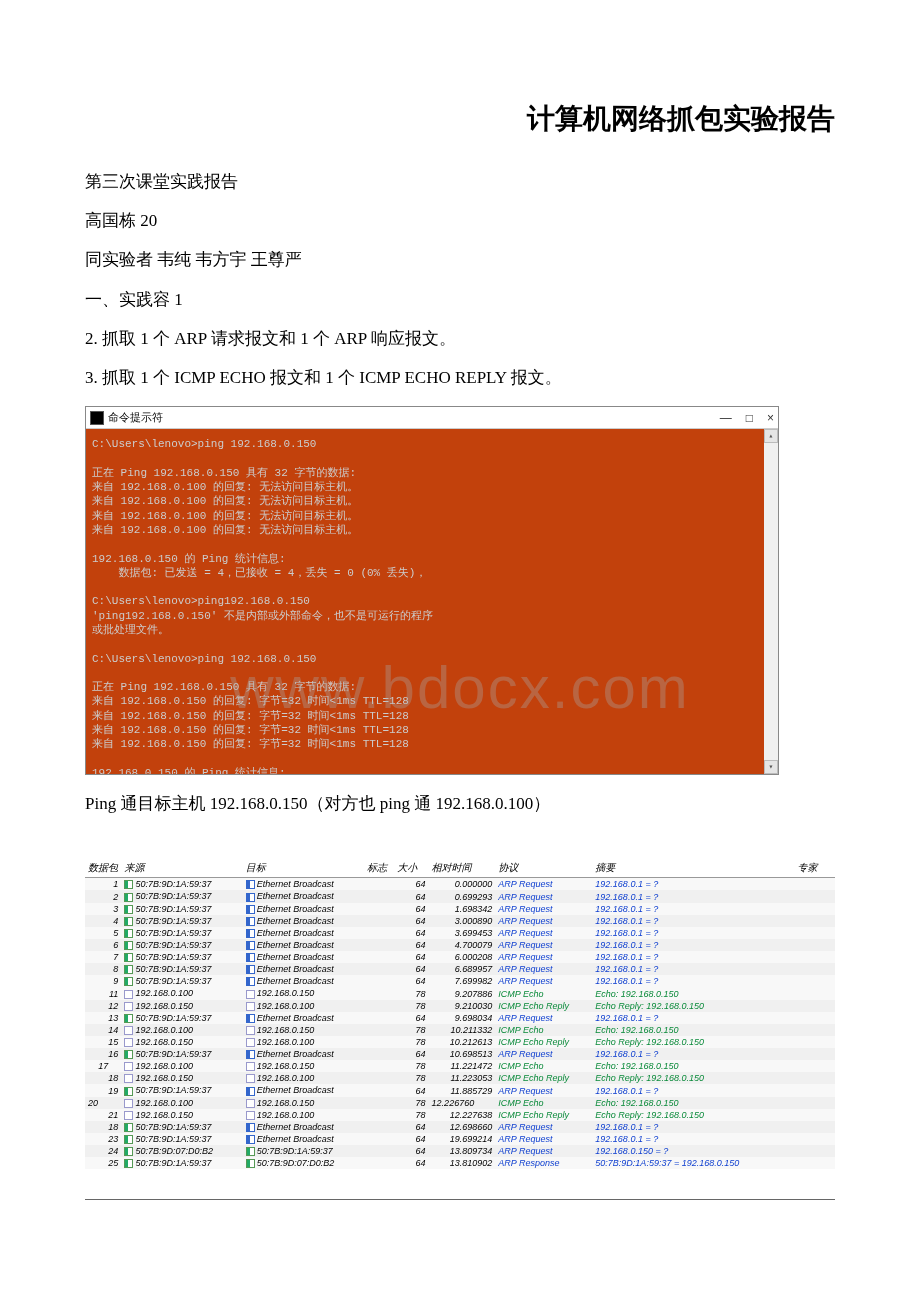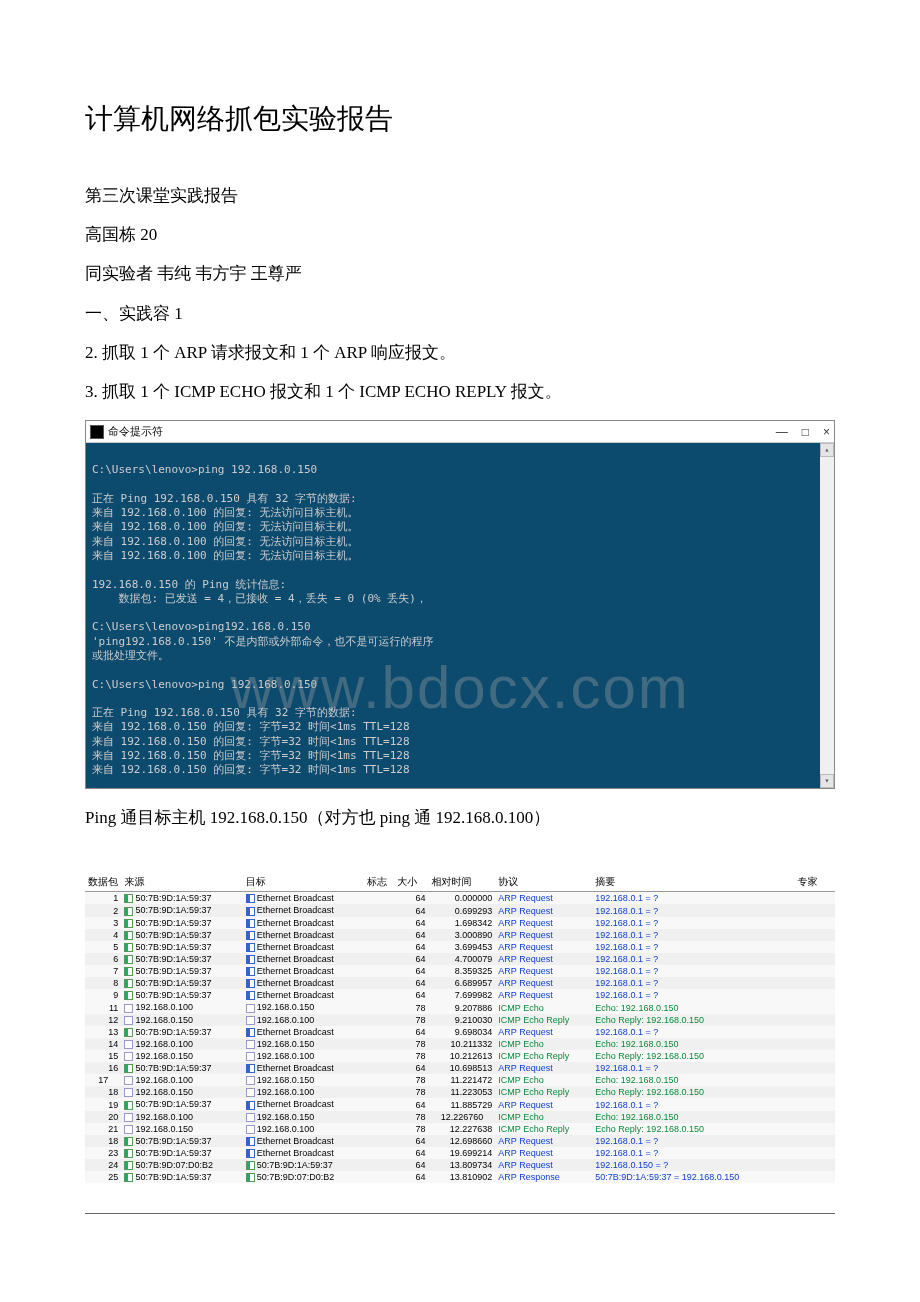--- a/index.html
+++ b/index.html
@@ -9,24 +9,24 @@
     font-family: "SimSun", "宋体", serif;
     background: #fff;
     color: #000;
     width: 920px;
   }
   .page {
     padding: 100px 85px 40px 85px;
     position: relative;
   }
   .title {
-    text-align: left;
+    text-align: right;
     font-size: 28px;
-    font-weight: normal;
-    margin-bottom: 44px;
+    font-weight: bold;
+    margin-bottom: 30px;
     font-family: "SimHei", "黑体", sans-serif;
   }
   .para {
     font-size: 17px;
     line-height: 1.6;
     margin: 12px 0;
     font-family: "SimSun", "宋体", "Times New Roman", serif;
   }
   .watermark {
     position: absolute;
@@ -35,21 +35,21 @@
     transform: translate(-50%, -10%);
     font-size: 60px;
     color: rgba(170,170,170,0.35);
     font-family: Arial, sans-serif;
     letter-spacing: 2px;
     pointer-events: none;
     z-index: 5;
   }
   
   .cmd-window {
-    width: 750px;
+    width: 694px;
     margin: 15px 0;
     border: 1px solid #888;
     font-family: "NSimSun", "SimSun", monospace;
     font-size: 11px;
     position: relative;
   }
   .cmd-titlebar {
     background: #fff;
     height: 22px;
     display: flex;
@@ -73,28 +73,29 @@
     border: 1px solid #555;
   }
   .cmd-buttons {
     display: flex;
     gap: 14px;
     font-size: 12px;
     font-family: Arial;
     color: #333;
   }
   .cmd-body {
-    background: #0c4a6e;
+    background: #c2410c;
     color: #ccc;
-    padding: 20px 6px;
+    padding: 8px 6px;
     line-height: 1.3;
     white-space: pre;
     overflow: hidden;
     position: relative;
     height: 345px;
+    font-family: Liberation Mono, monospace;
   }
   .cmd-scrollbar {
     position: absolute;
     right: 0;
     top: 22px;
     bottom: 0;
     width: 14px;
     background: #f0f0f0;
   }
   .cmd-scrollbar-arrow {
@@ -107,20 +108,21 @@
     color: #555;
   }
   
   .packet-table {
     width: 750px;
     margin: 10px 0;
     border-collapse: collapse;
     font-family: "SimSun", Arial, sans-serif;
     font-size: 9px;
     table-layout: fixed;
+    font-style: italic;
   }
   .packet-table th {
     background: #fff;
     border-bottom: 1px solid #999;
     font-weight: normal;
     text-align: left;
     padding: 2px 3px;
     font-family: "Microsoft YaHei", sans-serif;
     font-size: 10px;
   }
@@ -279,21 +281,21 @@
           <td class="col-prot">ARP Request</td>
           <td class="col-sum">192.168.0.1 = ?</td>
           <td></td>
         </tr>
         <tr class="odd">
           <td style="text-align:right">7</td>
           <td><span class="pkt-icon ic-mac"></span>50:7B:9D:1A:59:37</td>
           <td><span class="pkt-icon ic-bc"></span>Ethernet Broadcast</td>
           <td></td>
           <td style="text-align:right">64</td>
-          <td style="text-align:right">8.359325</td>
+          <td style="text-align:right">6.000208</td>
           <td class="col-prot">ARP Request</td>
           <td class="col-sum">192.168.0.1 = ?</td>
           <td></td>
         </tr>
         <tr class="even">
           <td style="text-align:right">8</td>
           <td><span class="pkt-icon ic-mac"></span>50:7B:9D:1A:59:37</td>
           <td><span class="pkt-icon ic-bc"></span>Ethernet Broadcast</td>
           <td></td>
           <td style="text-align:right">64</td>
@@ -406,26 +408,26 @@
           <td><span class="pkt-icon ic-mac"></span>50:7B:9D:1A:59:37</td>
           <td><span class="pkt-icon ic-bc"></span>Ethernet Broadcast</td>
           <td></td>
           <td style="text-align:right">64</td>
           <td style="text-align:right">11.885729</td>
           <td class="col-prot">ARP Request</td>
           <td class="col-sum">192.168.0.1 = ?</td>
           <td></td>
         </tr>
         <tr class="even green">
-          <td style="text-align:right">20</td>
-          <td><span class="pkt-icon ic-ip"></span>192.168.0.100</td>
-          <td><span class="pkt-icon ic-ip"></span>192.168.0.150</td>
-          <td></td>
-          <td style="text-align:right">78</td>
-          <td style="text-align:center">12.226760</td>
+          <td style="text-align:left">20</td>
+          <td><span class="pkt-icon ic-ip"></span>192.168.0.100</td>
+          <td><span class="pkt-icon ic-ip"></span>192.168.0.150</td>
+          <td></td>
+          <td style="text-align:right">78</td>
+          <td style="text-align:left">12.226760</td>
           <td class="col-prot">ICMP Echo</td>
           <td class="col-sum">Echo: 192.168.0.150</td>
           <td></td>
         </tr>
         <tr class="odd green">
           <td style="text-align:right">21</td>
           <td><span class="pkt-icon ic-ip"></span>192.168.0.150</td>
           <td><span class="pkt-icon ic-ip"></span>192.168.0.100</td>
           <td></td>
           <td style="text-align:right">78</td>

